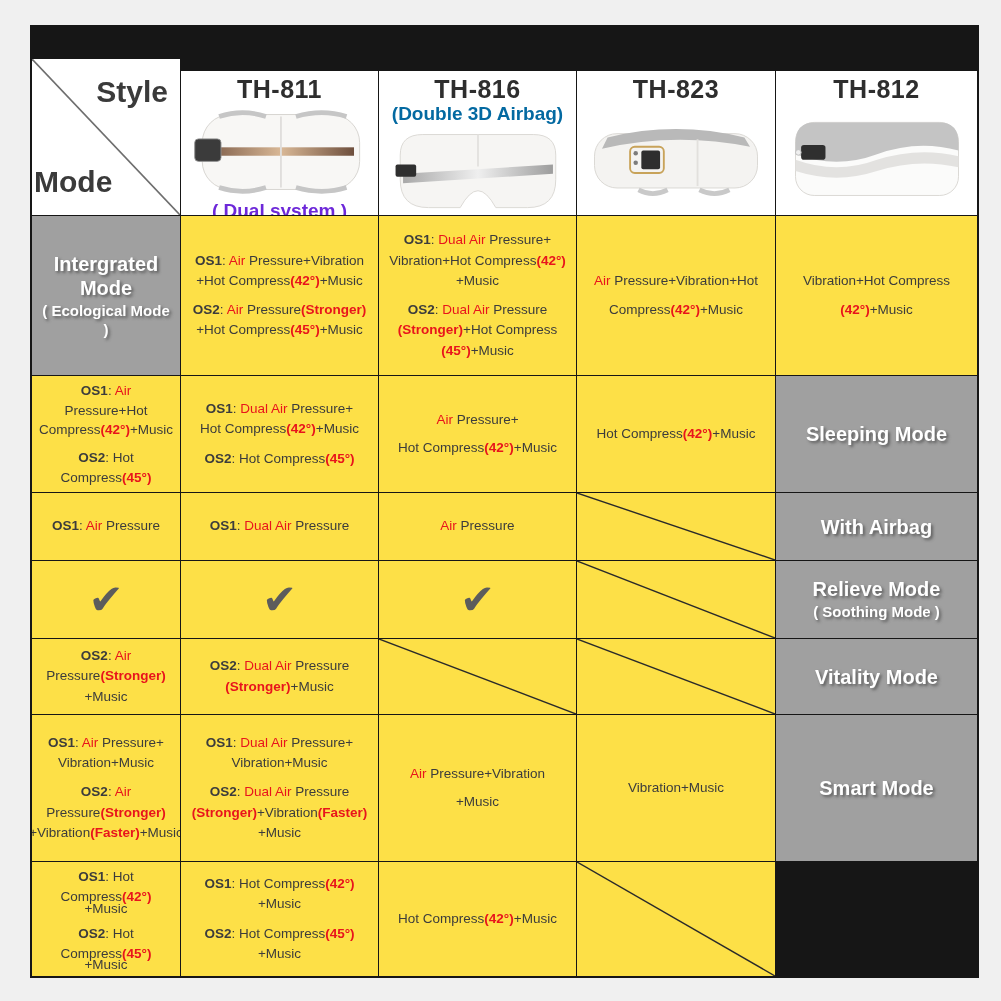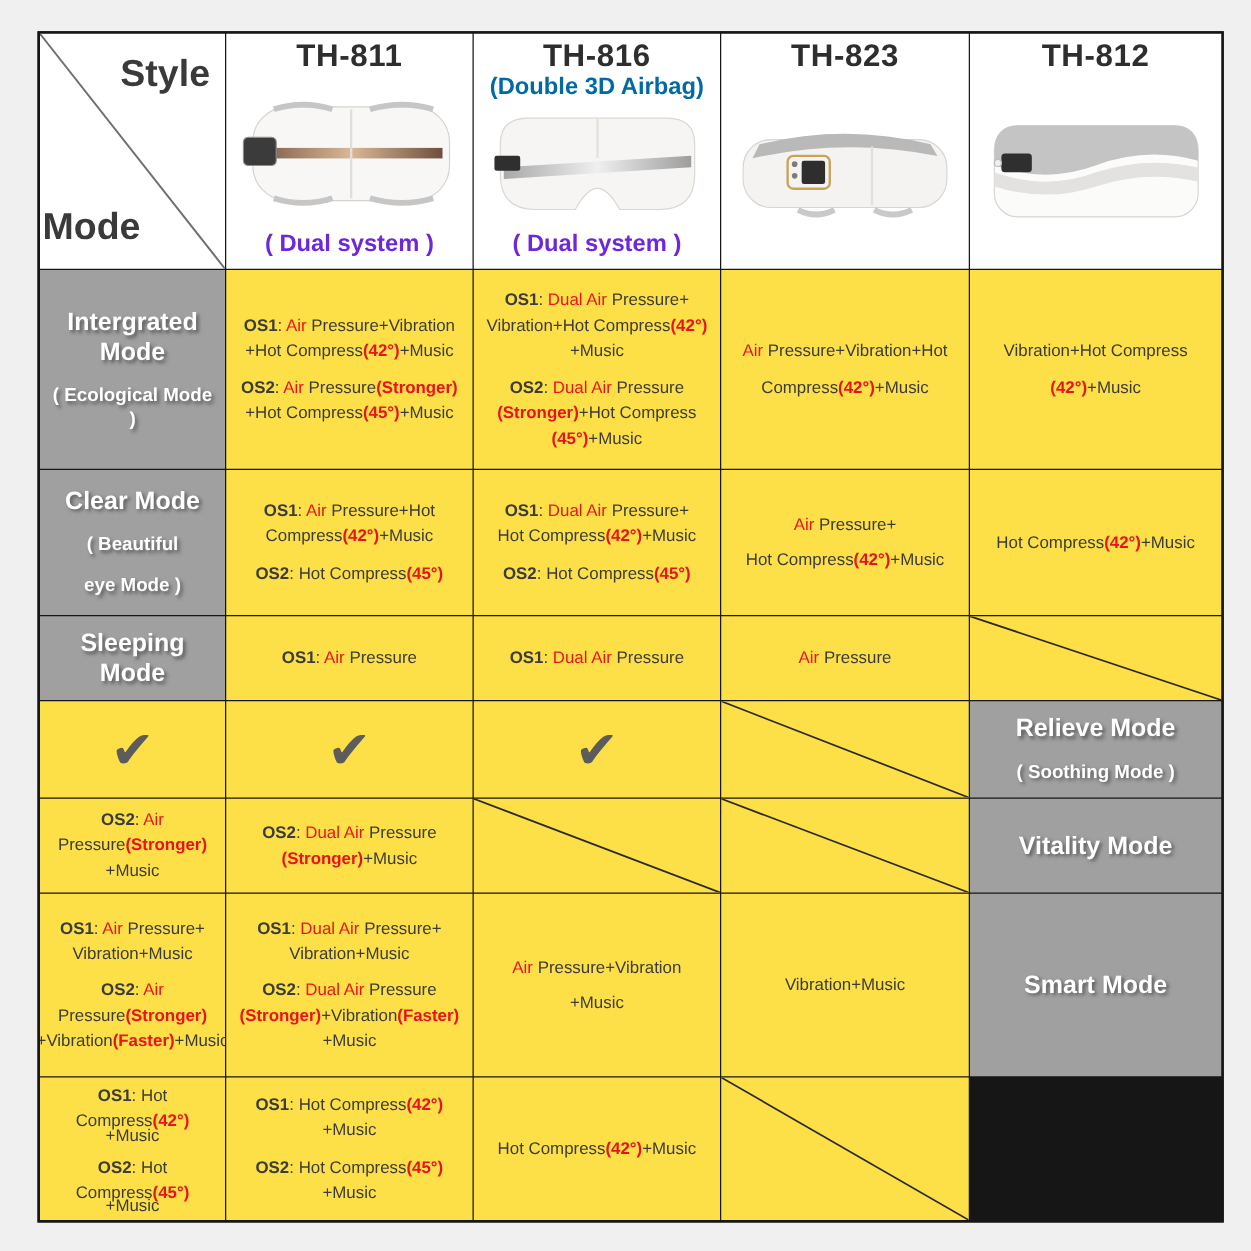--- a/index.html
+++ b/index.html
@@ -20,35 +20,34 @@
   }
   .cell{
     background:#fde047;
     display:flex;flex-direction:column;
     align-items:center;justify-content:center;
     text-align:center;
     font-size:13.5px;color:#3c3c3c;
     padding:5px 7px;box-sizing:border-box;
     position:relative;overflow:hidden;
   }
-  .head{background:#ffffff;justify-content:flex-start;padding:4px 4px;}
+  .head{background:#ffffff;justify-content:flex-start;padding:4px 4px;margin-top:44px;}
   .head .title{font-size:25px;font-weight:bold;color:#2e2e2e;letter-spacing:.5px;}
   .head .subtitle{font-size:19px;font-weight:bold;color:#0369a1;line-height:1.05;}
   .head .imgbox{flex:1;width:100%;display:flex;align-items:center;justify-content:center;}
   .head .imgbox svg{width:178px;height:96px;}
   .head .footer{font-size:19px;font-weight:bold;color:#6d28d9;padding-bottom:4px;}
-  .corner{background:#ffffff;}
+  .corner{background:#ffffff;margin-top:32px;}
   .corner .diag{position:absolute;inset:0;width:100%;height:100%;}
   .corner .lblStyle{position:absolute;top:16px;right:12px;font-size:30px;font-weight:bold;color:#3a3a3a;}
   .corner .lblMode{position:absolute;bottom:16px;left:2px;font-size:30px;font-weight:bold;color:#3a3a3a;}
   .mode{
     background:#a0a0a0;color:#fff;font-weight:bold;
     font-size:20px;line-height:1.2;
     text-shadow:2px 2px 3px rgba(80,80,80,.85);
-    gap:12px;
   }
   .mode .sub{font-size:15px;line-height:1.25;margin-top:2px;}
   .line{line-height:1.5;min-height:1em;}
   .spacer{height:9px;min-height:9px;}
   .sr{color:#e8141c;}
   .sb{font-weight:bold;}
   .srb{color:#e8141c;font-weight:bold;}
   .check{font-size:42px;color:#5c5c5c;line-height:1;}
   .na-line{position:absolute;inset:0;width:100%;height:100%;}
   .na-line line{stroke:#2a2a2a;stroke-width:1.4;vector-effect:non-scaling-stroke;}
@@ -157,25 +156,20 @@
       <div class="line"><span class="srb">(45°)</span><span>+Music</span></div>
     </div>
     <div class="cell" style="line-height: 2;">
       <div class="line" style="line-height: 2.1;"><span class="sr">Air</span><span> Pressure+Vibration+Hot</span></div>
       <div class="line" style="line-height: 2.1;"><span>Compress</span><span class="srb">(42°)</span><span>+Music</span></div>
     </div>
     <div class="cell" style="line-height: 2;">
       <div class="line" style="line-height: 2.1;"><span>Vibration+Hot Compress</span></div>
       <div class="line" style="line-height: 2.1;"><span class="srb">(42°)</span><span>+Music</span></div>
     </div>
-    <div class="cell mode">
-      <div>Clear Mode</div>
-      <div class="sub">( Beautiful</div>
-      <div class="sub">eye Mode )</div>
-    </div>
     <div class="cell">
       <div class="line"><span class="sb">OS1</span><span>: </span><span class="sr">Air</span><span> Pressure+Hot</span></div>
       <div class="line"><span>Compress</span><span class="srb">(42°)</span><span>+Music</span></div>
       <div class="line spacer"></div>
       <div class="line"><span class="sb">OS2</span><span>: Hot Compress</span><span class="srb">(45°)</span></div>
     </div>
     <div class="cell">
       <div class="line"><span class="sb">OS1</span><span>: </span><span class="sr">Dual Air</span><span> Pressure+</span></div>
       <div class="line"><span>Hot Compress</span><span class="srb">(42°)</span><span>+Music</span></div>
       <div class="line spacer"></div>
@@ -197,20 +191,23 @@
     <div class="cell">
       <div class="line"><span class="sb">OS1</span><span>: </span><span class="sr">Dual Air</span><span> Pressure</span></div>
     </div>
     <div class="cell">
       <div class="line"><span class="sr">Air</span><span> Pressure</span></div>
     </div>
     <div class="cell">
       <svg class="na-line" viewBox="0 0 100 100" preserveAspectRatio="none">
         <line x1="0" y1="0" x2="100" y2="100"></line>
       </svg>
+    </div>
+    <div class="cell mode">
+      <div>With Airbag</div>
     </div>
     <div class="cell">
       <div class="check">✔</div>
     </div>
     <div class="cell">
       <div class="check">✔</div>
     </div>
     <div class="cell">
       <div class="check">✔</div>
     </div>

